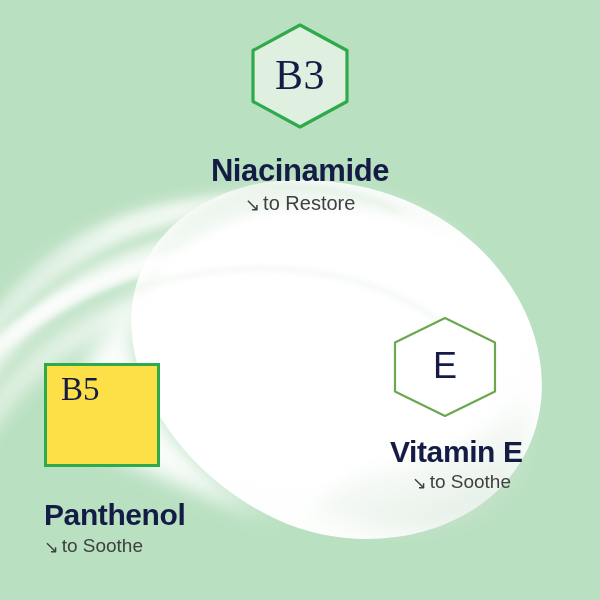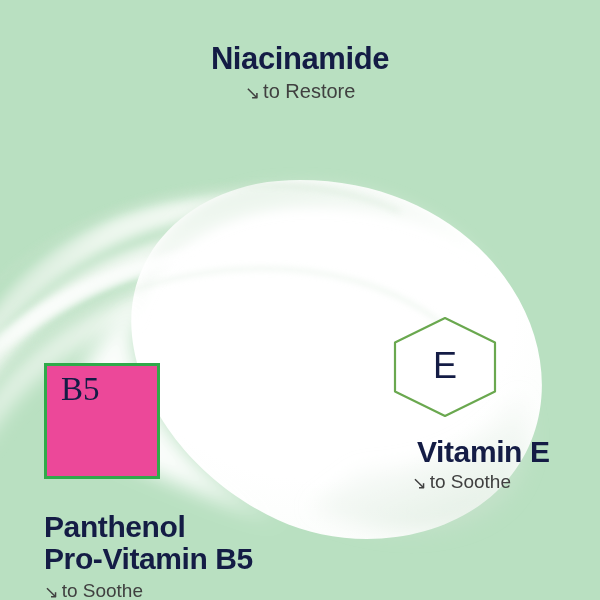--- a/index.html
+++ b/index.html
@@ -90,21 +90,21 @@
   #group-niacinamide { left: 0px; top: 22px; width: 600px; text-align: center; }
   #group-niacinamide .badge-wrap { display: inline-block; }
   #group-niacinamide .title { font-size: 31px; margin-top: 20px; }
   #group-niacinamide .subtitle { font-size: 20px; margin-top: 5px; }
 
   #group-panthenol { left: 44px; top: 363px; }
   #group-panthenol .title { font-size: 30px; margin-top: 32px; }
   #group-panthenol .subtitle { font-size: 19px; margin-top: 5px; }
 
   #group-vitamine { left: 390px; top: 315px; }
-  #group-vitamine .title { font-size: 30px; margin-top: 17px; text-align: right; margin-left: 27px; }
+  #group-vitamine .title { font-size: 30px; margin-top: 17px; text-align: right; }
   #group-vitamine .subtitle { font-size: 19px; margin-top: 4px; margin-left: 22px; }
 </style>
 </head>
 <body>
 
 <div id="poster">
 
   <svg id="cream-art" viewBox="0 0 600 600" aria-hidden="true">
     <defs>
       <radialGradient id="blobGrad" cx="45%" cy="35%" r="78%">
@@ -191,37 +191,44 @@
 
     <path d="M -20,352 C 40,292 130,252 230,245 C 300,240 360,252 404,275
              C 356,258 296,252 232,258 C 136,267 44,308 -20,372 Z" fill="#ffffff" opacity="0.75" filter="url(#soft3)"></path>
 
     <path d="M -20,300 C 40,232 130,192 236,186 C 300,182 356,192 400,212" fill="none" stroke="#cbe3ce" stroke-width="3" opacity="0.55" filter="url(#soft3)"></path>
     <path d="M -20,398 C 30,330 120,280 228,270 C 320,262 400,286 452,332" fill="none" stroke="#d7e9d9" stroke-width="3" opacity="0.5" filter="url(#soft3)"></path>
   </svg>
 
   <div class="block" id="group-niacinamide">
 
+    <div class="badge-wrap">
+      <div class="badge-hex" style="width:102px;height:108px;">
+        <svg width="102" height="108" viewBox="0 0 102 108">
+          <polygon points="51,3 98,28.5 98,79.5 51,105 4,79.5 4,28.5" fill="#dff0e0" stroke="#2faa4a" stroke-width="3.2" stroke-linejoin="round"></polygon>
+        </svg>
+        <span class="badge-letter-serif" style="top:29px;font-size:42px;">B3</span>
+      </div>
+    </div>
 
     <div class="title">Niacinamide</div>
 
     <div class="subtitle">
       <span class="arrow-glyph">↘</span><span>to Restore</span>
     </div>
   </div>
 
   <div class="block" id="group-panthenol">
 
-    <div class="badge-square" style="width:116px;height:116px;background:#ec4899;border:3px solid #2faa4a;">
+    <div class="badge-square" style="width:116px;height:104px;background:#fde047;border:3px solid #2faa4a;">
       <span class="sq-label" style="left:14px;top:5px;font-size:33px;">B5</span>
     </div>
 
     <div class="title">
       <div>Panthenol</div>
-      <div>Pro-Vitamin B5</div>
     </div>
 
     <div class="subtitle">
       <span class="arrow-glyph">↘</span><span>to Soothe</span>
     </div>
   </div>
 
   <div class="block" id="group-vitamine">
 
     <div class="badge-hex" style="width:110px;height:104px;">

